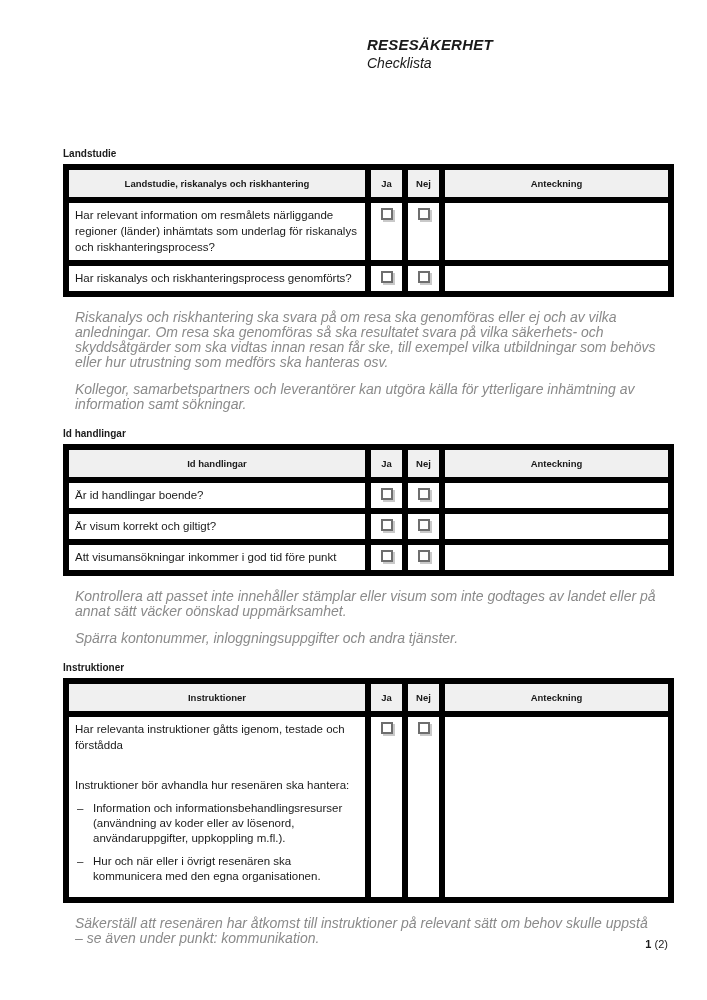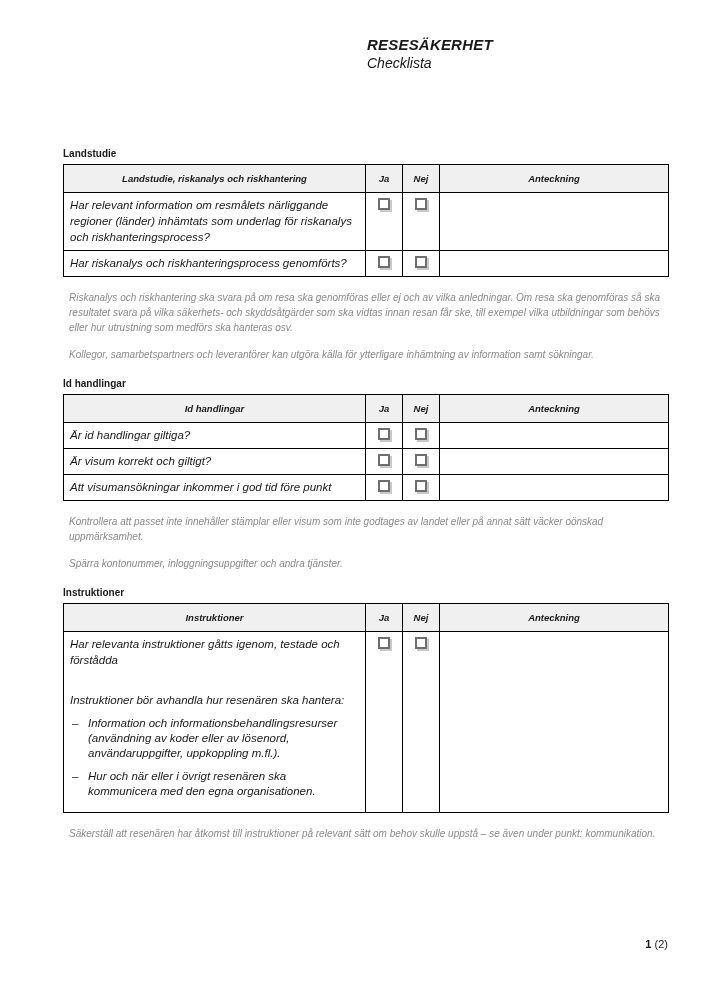--- a/index.html
+++ b/index.html
@@ -25,22 +25,21 @@
 
   table.check-table {
     width: 605px; border-collapse: collapse; table-layout: fixed;
     font-size: 11.5px;
   }
   table.check-table col.c-q { width: 302px; }
   table.check-table col.c-ja { width: 37px; }
   table.check-table col.c-nej { width: 37px; }
   table.check-table col.c-ant { width: 229px; }
   table.check-table th, table.check-table td {
-    border: 1px solid #000000;
-    font-style: italic;
+    border: 6px solid #000000;
   }
   table.check-table th {
     background: #f0f0f0;
     font-size: 9.5px; font-weight: bold;
     text-align: center; padding: 8px 3px;
     height: 28px;
   }
   td.q-cell {
     padding: 4px 6px 5px 6px;
     line-height: 16px; vertical-align: top;
@@ -53,22 +52,22 @@
   tr.r-big td { height: 135px; }
 
   .checkbox {
     display: inline-block; width: 12px; height: 12px;
     border: 2px solid #6e6e6e; background: #ffffff;
     box-shadow: 2px 2px 0 #c9c9c9;
     cursor: pointer;
   }
 
   p.note {
-    font-size: 10px; font-style: italic; color: #8a8a8a;
-    line-height: 15px; margin: 12px 6px;
+    font-size: 14px; font-style: italic; color: #8a8a8a;
+    line-height: 15px; margin: 12px 12px;
   }
   p.note.after-table { margin-top: 13px; }
 
   .big-cell p { margin-bottom: 24px; }
   .big-cell p:last-of-type { margin-bottom: 8px; }
   .dash-item { display: flex; margin: 0 0 8px 2px; line-height: 15px; }
   .dash-item .dash { width: 16px; flex: 0 0 16px; }
   .dash-item .dash-text { flex: 1; padding-right: 4px; }
 
   .page-footer {
@@ -132,21 +131,21 @@
     <thead>
       <tr>
         <th>Id handlingar</th>
         <th>Ja</th>
         <th>Nej</th>
         <th>Anteckning</th>
       </tr>
     </thead>
     <tbody>
       <tr class="r-short">
-        <td class="q-cell">Är id handlingar giltiga?</td>
+        <td class="q-cell">Är id handlingar boende?</td>
         <td class="cb-cell"><span class="checkbox"></span></td>
         <td class="cb-cell"><span class="checkbox"></span></td>
         <td class="note-cell"></td>
       </tr>
       <tr class="r-short">
         <td class="q-cell">Är visum korrekt och giltigt?</td>
         <td class="cb-cell"><span class="checkbox"></span></td>
         <td class="cb-cell"><span class="checkbox"></span></td>
         <td class="note-cell"></td>
       </tr>

